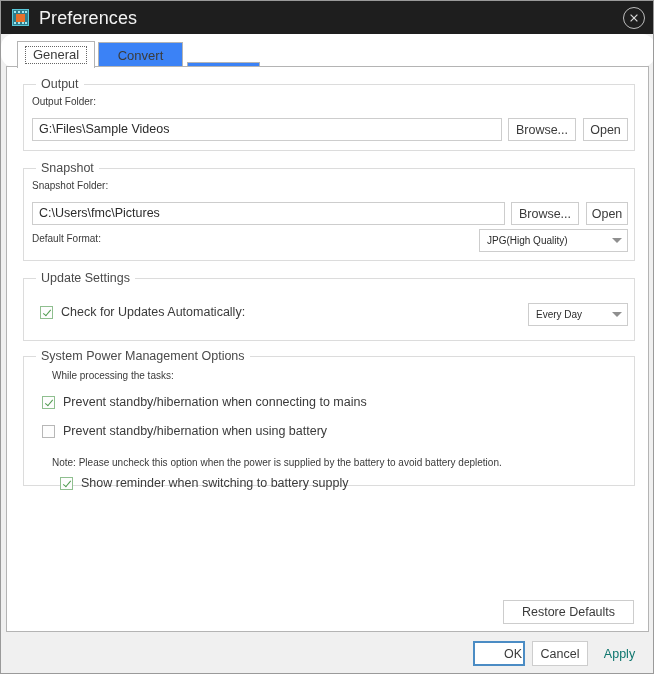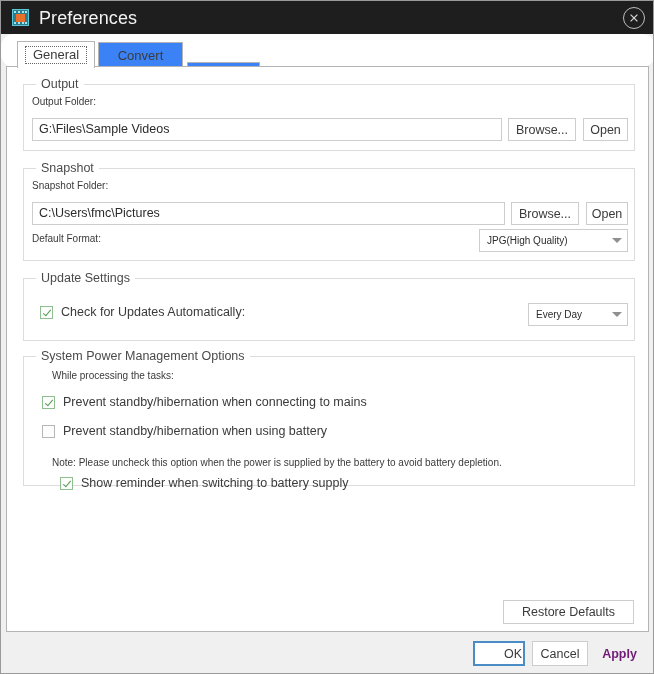--- a/index.html
+++ b/index.html
@@ -168,21 +168,21 @@
     background: #ffffff;
     height: 23px;
     font-size: 12.5px;
     color: #3a3a3a;
     display: flex;
     align-items: center;
     justify-content: center;
     cursor: pointer;
     white-space: nowrap;
   }
-  .btn.disabled { color: #701a75; border-color: #e2e2e2; cursor: default; font-weight: bold; }
+  .btn.disabled { color: #0f766e; border-color: #e2e2e2; cursor: default; }
   .btn.focused { border: 2px solid #4b8cc4; }
 
   
   .combo {
     position: absolute;
     box-sizing: border-box;
     border: 1px solid #cdcdcd;
     background: #ffffff;
     height: 23px;
     font-size: 10px;

